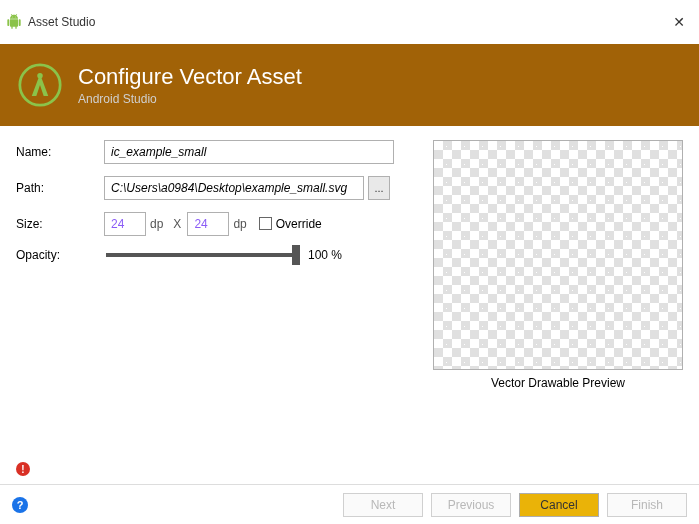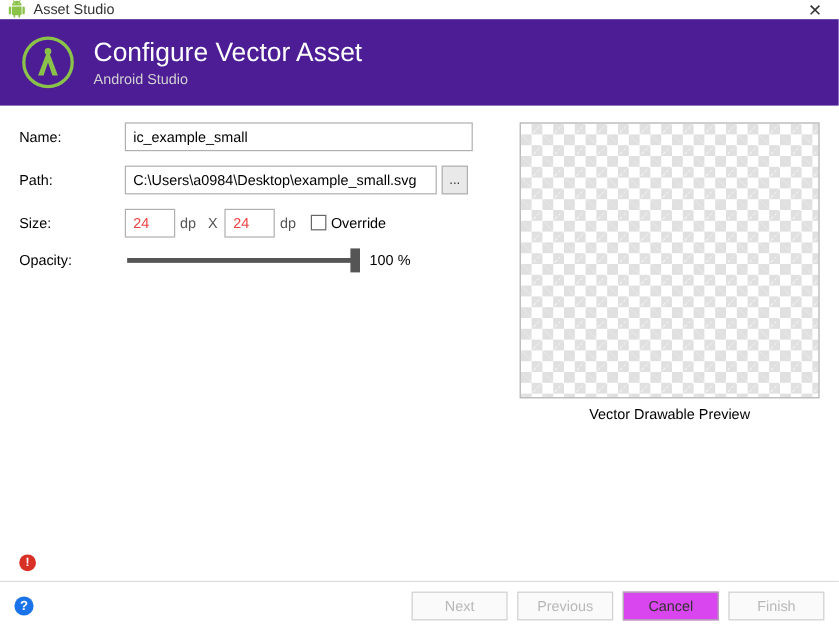--- a/index.html
+++ b/index.html
@@ -1,38 +1,38 @@
 <!DOCTYPE html>
 <html><head>
 <meta charset="utf-8">
 <style>
   * { margin:0; padding:0; box-sizing:border-box; font-family:"Segoe UI", Arial, sans-serif; }
   body { width:699px; height:524px; background:#fff; font-size:12px; color:#000; overflow:hidden; }
-  .titlebar { height:16px; display:flex; align-items:center; padding:0 6px; }
+  .titlebar { height:44px; display:flex; align-items:center; padding:0 6px; }
   .titlebar .icon { width:16px; height:16px; margin-right:6px; }
   .titlebar .title { flex:1; font-size:12px; color:#333; }
   .titlebar .close { font-size:14px; padding:0 8px; color:#333; cursor:pointer; }
-  .banner { background:#4c1d95; color:#fff; padding:12px 18px; display:flex; align-items:center; height:72px; }
+  .banner { background:#a16207; color:#fff; padding:12px 18px; display:flex; align-items:center; height:82px; }
   .banner .logo { width:44px; height:44px; margin-right:16px; position:relative; }
   .banner h1 { font-size:22px; font-weight:300; }
   .banner .sub { font-size:12px; color:#d0d0d0; margin-top:2px; }
   .content { display:flex; padding:14px 16px 0 16px; }
   .form { flex:1; }
   .preview-col { width:250px; margin-left:10px; }
   .row { display:flex; align-items:center; margin-bottom:12px; }
   .label { width:88px; color:#000; }
   .radio { display:flex; align-items:center; margin-right:14px; cursor:pointer; }
   .radio-circle { width:13px; height:13px; border:1px solid #666; border-radius:50%; margin-right:4px; display:flex; align-items:center; justify-content:center; }
   .radio.sel .radio-circle { border-color:#1a73e8; }
   .radio.sel .radio-circle::after { content:""; width:7px; height:7px; background:#1a73e8; border-radius:50%; }
-  .txt { height:24px; border:1px solid #b0b0b0; padding:0 6px; font-size:12px; }
+  .txt { height:24px; border:1px solid #b0b0b0; padding:0 6px; font-size:12px;font-style:italic; }
   .name-in { width:290px; }
   .path-in { width:260px; }
   .browse { width:22px; height:24px; background:#e9e9e9; border:1px solid #b0b0b0; margin-left:4px; display:flex; align-items:center; justify-content:center; cursor:pointer; font-size:11px; color:#333; }
-  .num { width:42px; height:24px; border:1px solid #b0b0b0; text-align:left; padding:0 6px; color:#ef4444; font-size:12px; background:#fff; }
+  .num { width:42px; height:24px; border:1px solid #b0b0b0; text-align:left; padding:0 6px; color:#8b5cf6; font-size:12px; background:#fff; }
   .dim { color:#555; margin:0 6px 0 4px; }
   .chk { display:flex; cursor:pointer; }
   .chk-box { width:13px; height:13px; border:1px solid #666; margin-right:4px; }
   .slider { position:relative; width:190px; height:4px; background:#c8c8c8; margin:0 12px 0 2px; }
   .slider-fill { position:absolute; left:0; top:0; height:100%; background:#555; }
   .slider-thumb { position:absolute; top:-8px; width:8px; height:20px; background:#555; transform:translateX(-50%); }
   .opval { font-size:12px; }
   .rtl-row { margin-top:4px; }
   .preview-box { width:250px; height:230px; border:1px solid #b0b0b0;
     background-image:
@@ -42,21 +42,21 @@
       linear-gradient(-45deg,transparent 75%,#e0e0e0 75%);
     background-size:18px 18px;
     background-position:0 0,0 9px,9px -9px,-9px 0;
   }
   .preview-cap { text-align:center; font-size:12px; margin-top:6px; color:#000; }
   .error { position:absolute; left:16px; bottom:48px; display:flex; align-items:center; color:#222; }
   .err-icon { width:14px; height:14px; background:#d93025; border-radius:50%; color:#fff; font-size:10px; font-weight:bold; display:flex; align-items:center; justify-content:center; margin-right:6px; }
   .footer { position:absolute; bottom:0; left:0; right:0; height:40px; border-top:1px solid #ddd; display:flex; align-items:center; padding:0 12px; }
   .help { width:16px; height:16px; border-radius:50%; background:#1a73e8; color:#fff; font-size:11px; font-weight:bold; display:flex; align-items:center; justify-content:center; cursor:pointer; }
   .footer-spacer { flex:1; }
-  .btn { width:80px; height:24px; border:1px solid #adadad; background:#d946ef; margin-left:8px; font-size:12px; color:#333; cursor:pointer; }
+  .btn { width:80px; height:24px; border:1px solid #adadad; background:#eab308; margin-left:8px; font-size:12px; color:#333; cursor:pointer; }
   .btn.disabled { color:#b8b8b8; border-color:#d0d0d0; background:#fafafa; cursor:default; }
   .android-logo { fill:#8bc34a; }
 </style>
 </head>
 <body>
 
 <div class="titlebar">
   <span class="icon">
     <svg viewBox="0 0 24 24" width="16" height="16">
         <path class="android-logo" d="M6 18c0 .55.45 1 1 1h1v3h2v-3h4v3h2v-3h1c.55 0 1-.45 1-1V8H6v10zM3.5 8C2.67 8 2 8.67 2 9.5v7c0 .83.67 1.5 1.5 1.5S5 17.33 5 16.5v-7C5 8.67 4.33 8 3.5 8zm17 0c-.83 0-1.5.67-1.5 1.5v7c0 .83.67 1.5 1.5 1.5s1.5-.67 1.5-1.5v-7c0-.83-.67-1.5-1.5-1.5zM15.53 2.16l1.3-1.3-.71-.71-1.48 1.48C13.85 1.23 12.95 1 12 1s-1.85.23-2.64.63L7.88.15l-.71.71 1.3 1.3C6.97 3.26 6 5.01 6 7h12c0-1.99-.97-3.74-2.47-4.84zM10 5H9V4h1v1zm5 0h-1V4h1v1z"></path>

